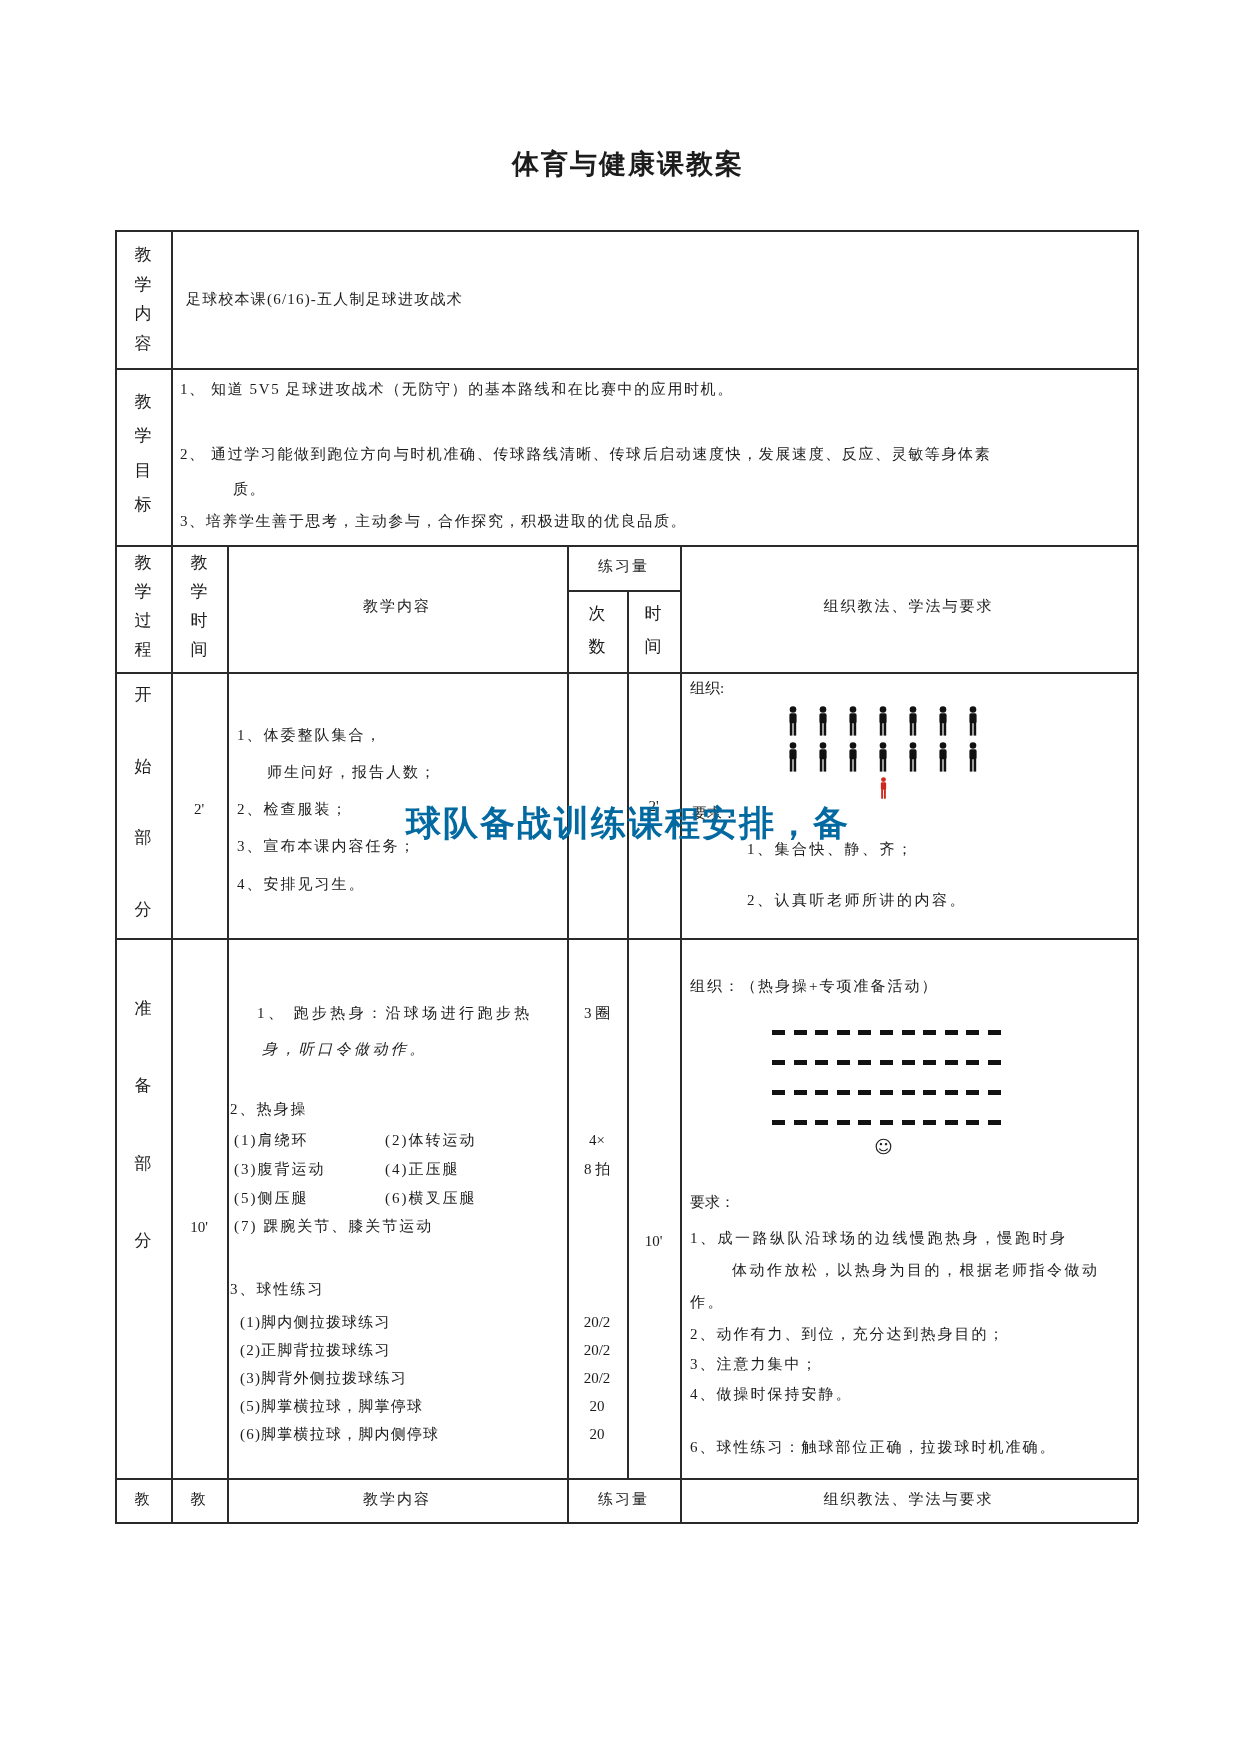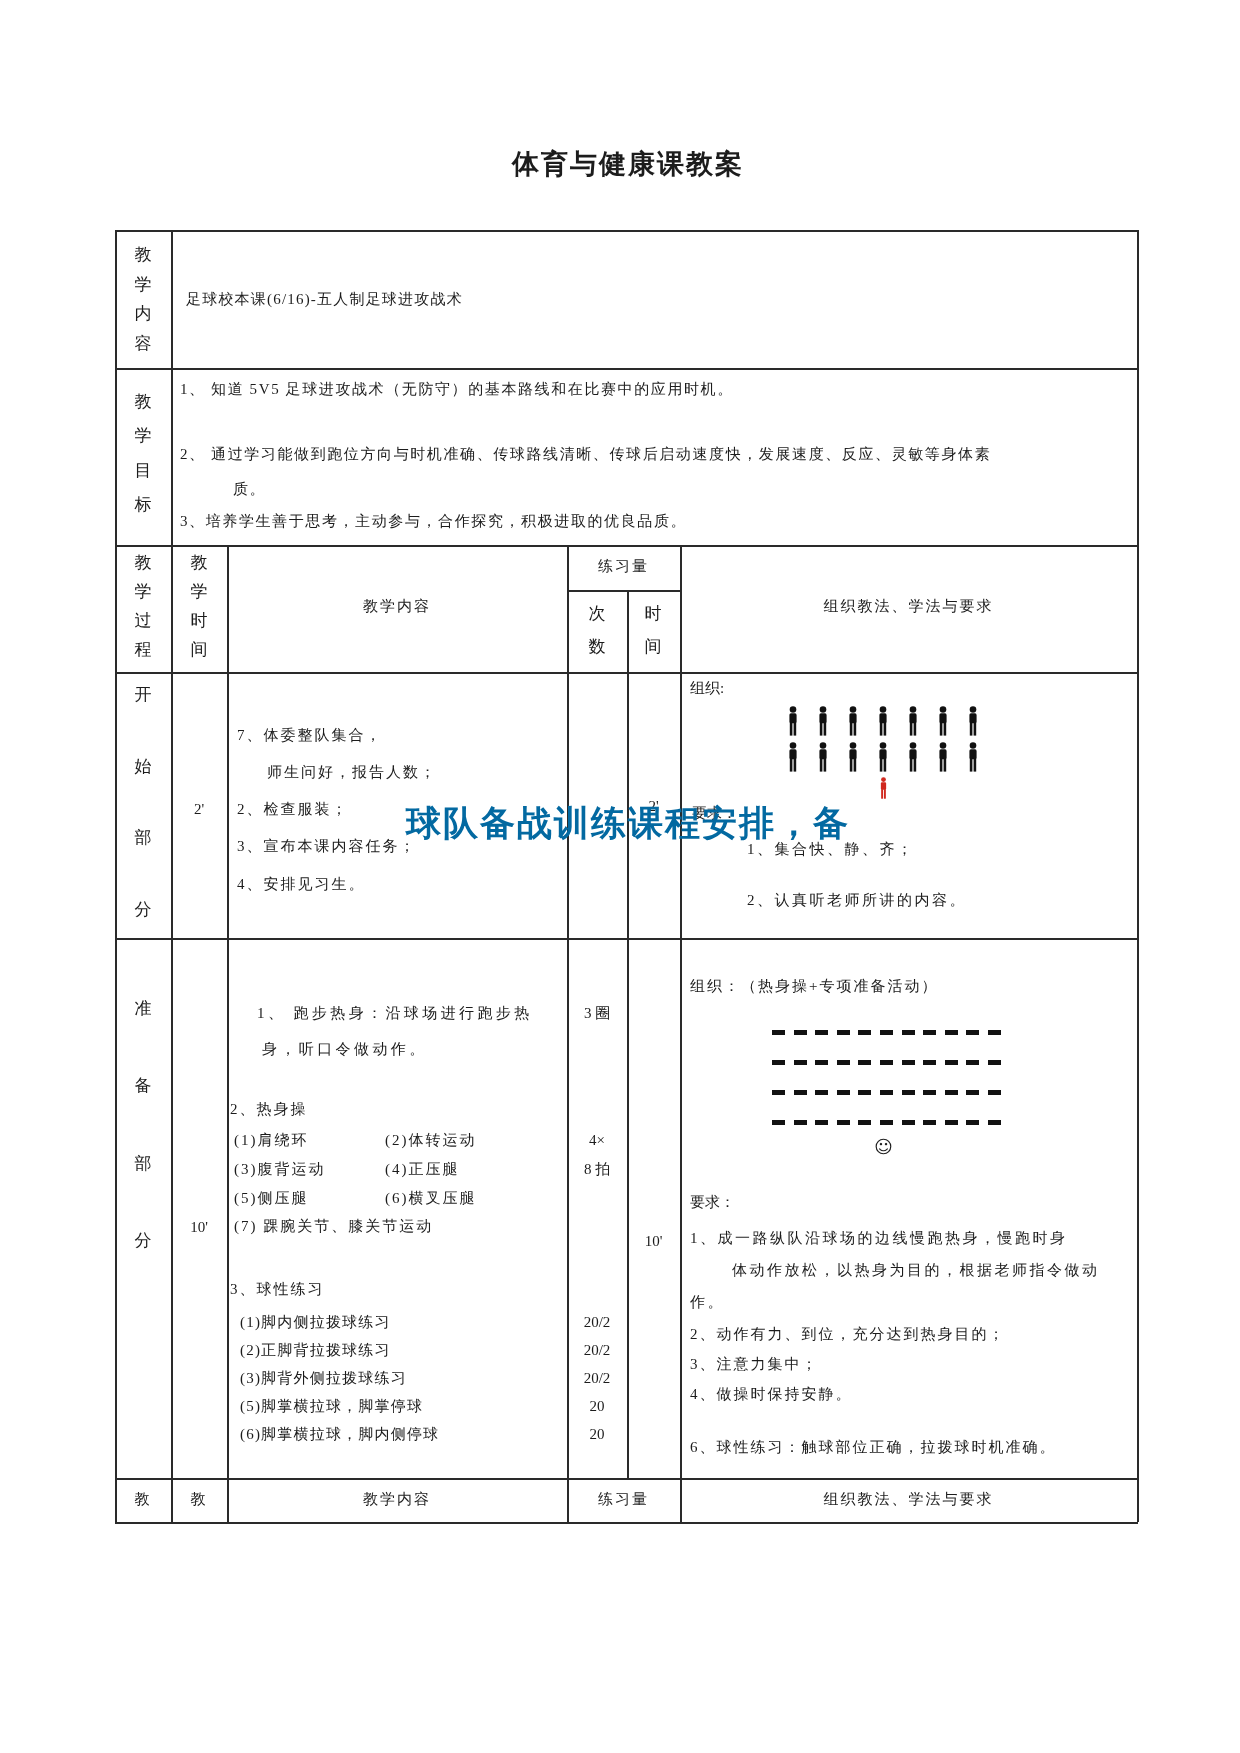--- a/index.html
+++ b/index.html
@@ -92,21 +92,21 @@
   <div class="t ctr" style="left:680px;top:597px;width:457px;">组织教法、学法与要求</div>
 
   <div class="vstack" style="left:131px;top:683px;height:238px;width:24px;">
     <span>开</span>
     <span>始</span>
     <span>部</span>
     <span>分</span>
   </div>
   <div class="t ctr ls0" style="left:171px;top:800px;width:56px;">2'</div>
 
-  <div class="t" style="left:237px;top:726px;">7、体委整队集合，</div>
+  <div class="t" style="left:237px;top:726px;">1、体委整队集合，</div>
   <div class="t" style="left:267px;top:763px;">师生问好，报告人数；</div>
   <div class="t" style="left:237px;top:800px;">2、检查服装；</div>
   <div class="t" style="left:237px;top:837px;">3、宣布本课内容任务；</div>
   <div class="t" style="left:237px;top:875px;">4、安排见习生。</div>
 
   <div class="t ctr ls0" style="left:627px;top:797px;width:53px;">2'</div>
 
   <div class="t ls0" style="left:690px;top:679px;">组织:</div>
 
   <svg class="icon" style="left:786px;top:706px;" width="196" height="30" viewBox="0 0 196 30">
@@ -156,21 +156,21 @@
 
   <div class="vstack" style="left:131px;top:997px;height:255px;width:24px;">
     <span>准</span>
     <span>备</span>
     <span>部</span>
     <span>分</span>
   </div>
   <div class="t ctr ls0" style="left:171px;top:1218px;width:56px;">10'</div>
 
   <div class="t spread" style="left:230px;top:1004px;padding-left:27px;">1、 跑步热身：沿球场进行跑步热</div>
-  <div class="t spread" style="left:262px;top:1040px;">身，听口令做动作。</div>
+  <div class="t spread" style="left:262px;top:1040px;font-style:italic;">身，听口令做动作。</div>
   <div class="t" style="left:230px;top:1100px;">2、热身操</div>
 
   <div class="t" style="left:234px;top:1131px;"><span style="display:inline-block;width:151px;">(1)肩绕环</span><span>(2)体转运动</span></div>
   <div class="t" style="left:234px;top:1160px;"><span style="display:inline-block;width:151px;">(3)腹背运动</span><span>(4)正压腿</span></div>
   <div class="t" style="left:234px;top:1189px;"><span style="display:inline-block;width:151px;">(5)侧压腿</span><span>(6)横叉压腿</span></div>
   <div class="t" style="left:234px;top:1217px;">(7) 踝腕关节、膝关节运动</div>
 
   <div class="t" style="left:230px;top:1280px;">3、球性练习</div>
   <div class="t ls1" style="left:240px;top:1313px;">(1)脚内侧拉拨球练习</div>
   <div class="t ls1" style="left:240px;top:1341px;">(2)正脚背拉拨球练习</div>

